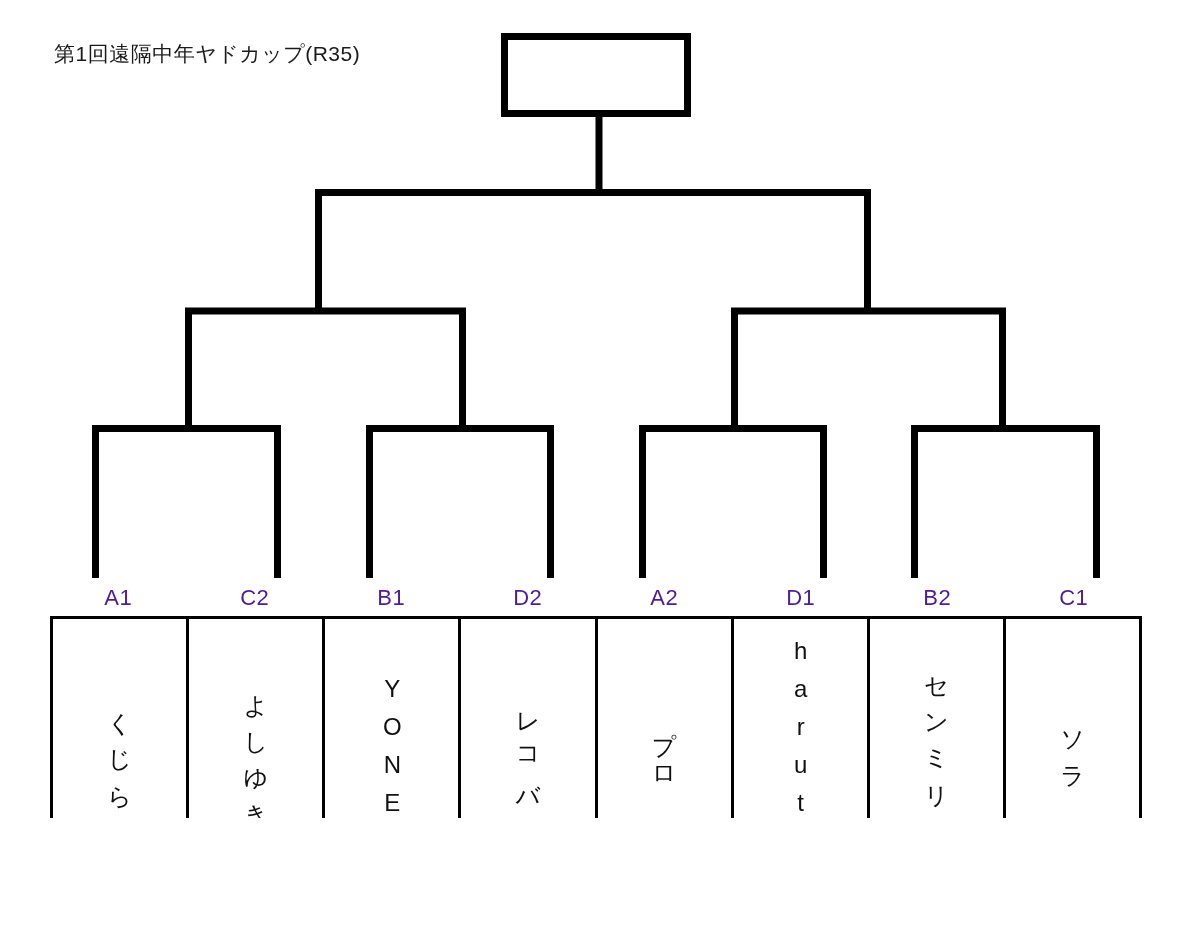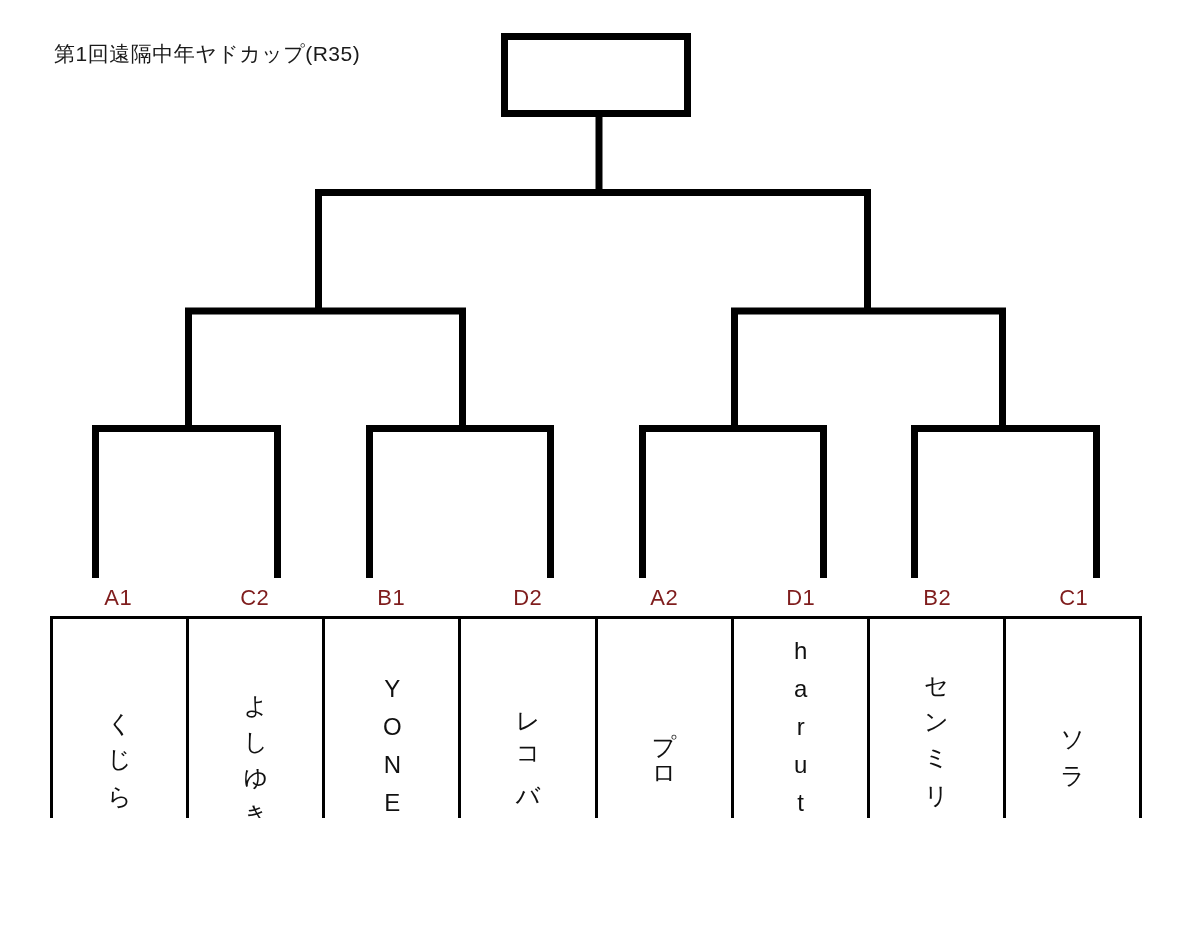--- a/index.html
+++ b/index.html
@@ -71,21 +71,21 @@
     left: 50px;
     top: 583px;
     width: 1092px;
     height: 30px;
     display: flex;
   }
   .seed-label {
     flex: 1 1 0;
     text-align: center;
     font-size: 22px;
-    color: #7f1d1d;
+    color: #4c1d95;
     letter-spacing: 0.5px;
     line-height: 30px;
   }
 
   
   #names-table {
     position: absolute;
     left: 50px;
     top: 616px;
     width: 1092px;

